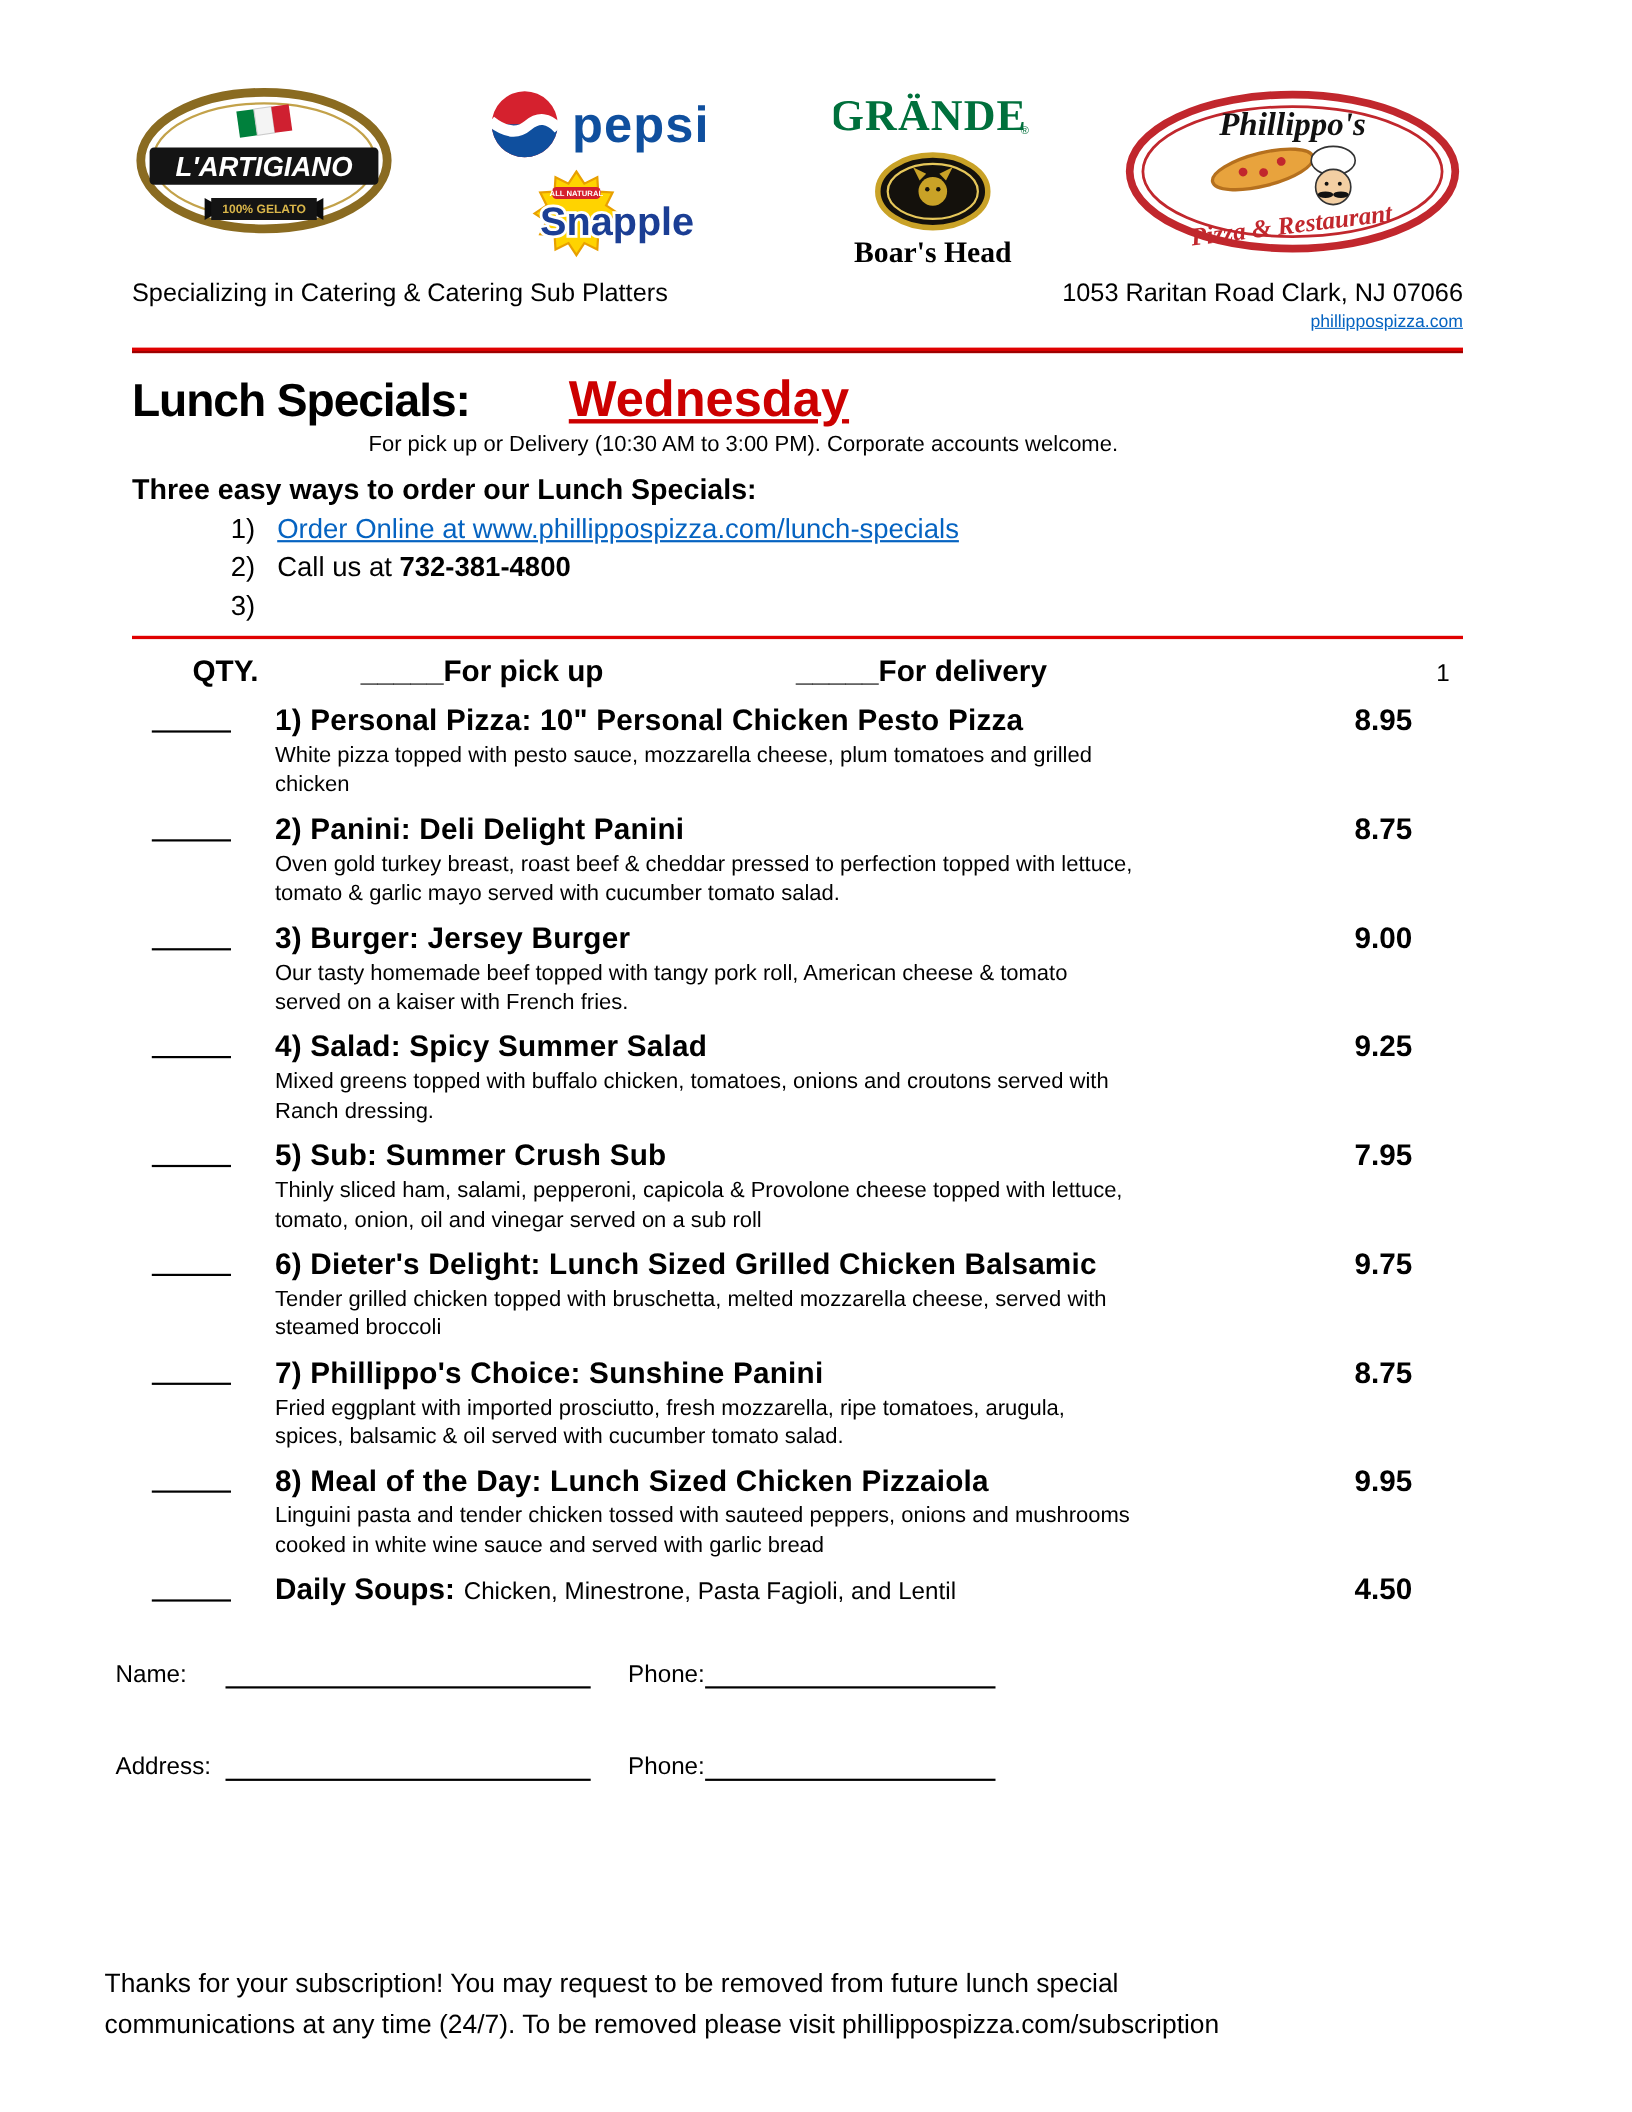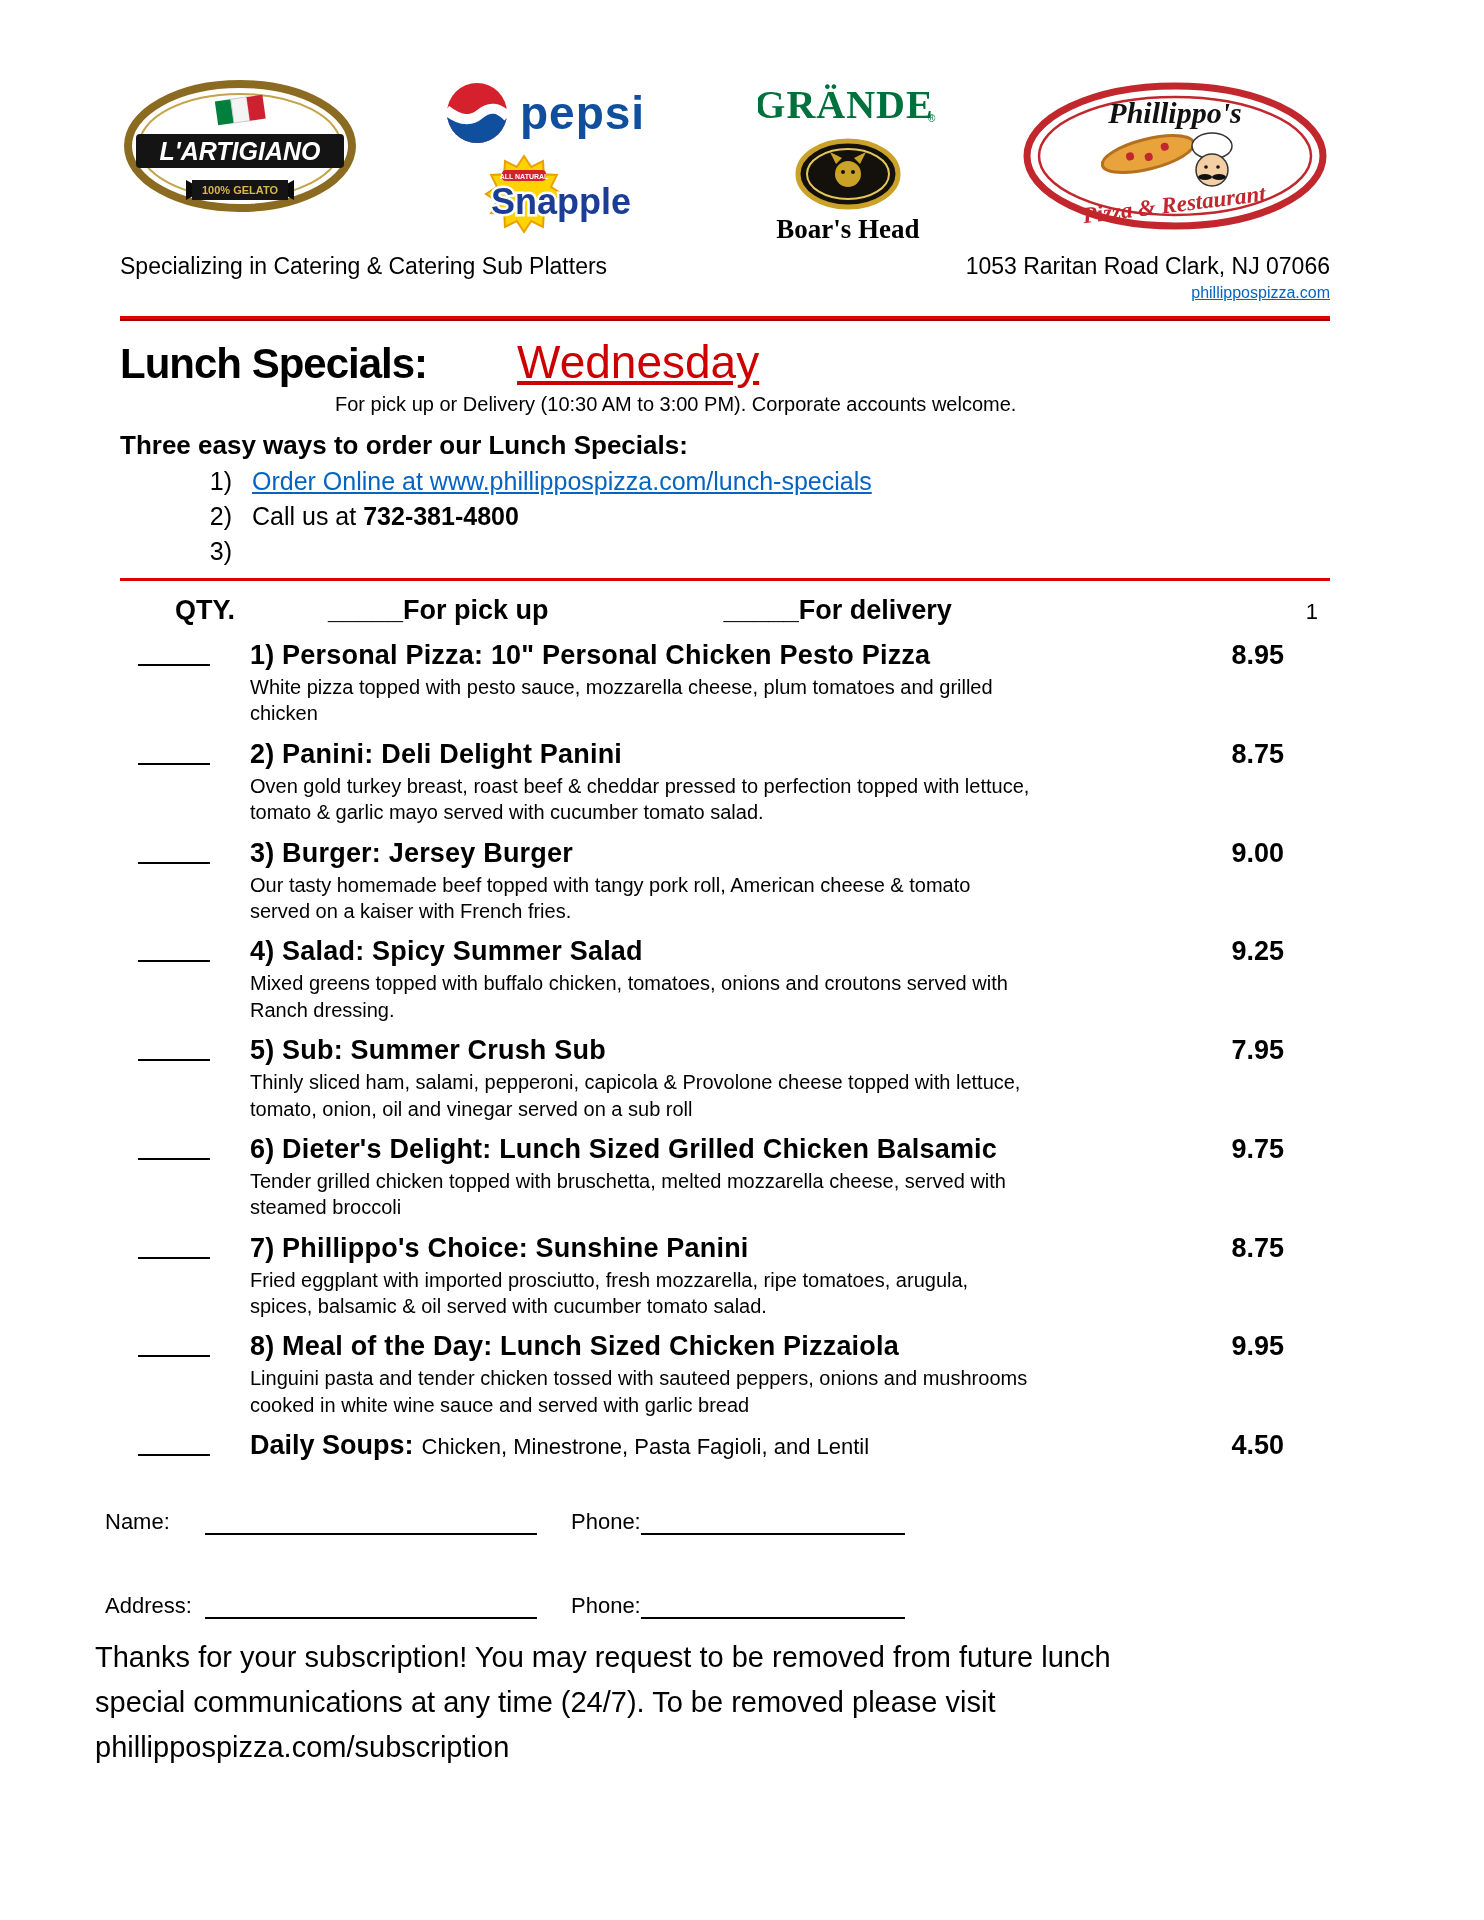--- a/index.html
+++ b/index.html
@@ -14,21 +14,21 @@
   svg text { user-select:none; }
   
   .header-meta { display:flex; justify-content:space-between; align-items:baseline; margin-top:10px; font-size:23px; }
   .website-row { text-align:right; margin-top:4px; }
   .link { color:#0563c1; text-decoration:underline; cursor:pointer; }
   .rule-thick { height:5px; background:#e00000; margin-top:14px; border-bottom:2px solid #9e0000; }
   .rule-thin  { height:3px; background:#e00000; margin-top:12px; }
   
   .title-row { display:flex; align-items:baseline; margin-top:14px; }
   .title-main { font-size:42px; font-weight:bold; letter-spacing:-1px; }
-  .title-day  { font-size:46px; font-weight:normal; color:#cc0000; text-decoration:underline; margin-left:90px; }
+  .title-day  { font-size:46px; font-weight:bold; color:#cc0000; text-decoration:underline; margin-left:90px; }
   .subtitle { font-size:20px; margin-left:215px; margin-top:4px; }
   
   .ways-heading { font-size:26px; font-weight:bold; margin-top:14px; }
   .step { display:flex; align-items:baseline; margin-top:6px; font-size:25px; }
   .step-num { width:52px; text-align:right; margin-left:60px; }
   .step-body { margin-left:20px; }
   .step-body b { font-weight:bold; }
   
   .order-header { display:flex; align-items:baseline; margin-top:14px; font-size:27px; font-weight:bold; }
   .oh-qty { margin-left:55px; }
@@ -47,21 +47,21 @@
   .soup-title { font-size:27px; font-weight:bold; }
   .soup-inline { font-size:22px; font-weight:normal; margin-left:8px; }
   
   .form-area { margin-top:48px; margin-left:-15px; font-size:22px; }
   .form-row { display:flex; align-items:flex-start; margin-top:42px; }
   .f-label { width:100px; padding-bottom:16px; }
   .f-line { width:332px; border-bottom:2px solid #000; height:26px; }
   .f-label2 { margin-left:34px; width:66px; padding-bottom:2px; }
   .f-line2 { width:264px; border-bottom:2px solid #000; height:26px; margin-left:4px; }
   
-  .footer { margin-left:-25px; font-size:29px; line-height:1.55; max-width:1035px; }
+  .footer { margin-top:150px; margin-left:-25px; font-size:24px; line-height:1.55; max-width:1035px; }
 </style>
 </head>
 <body>
 
 <div class="page">
 
   <div class="logos-row">
 
     <div class="logo-col">
       <svg width="240" height="150" viewBox="0 0 240 150">

